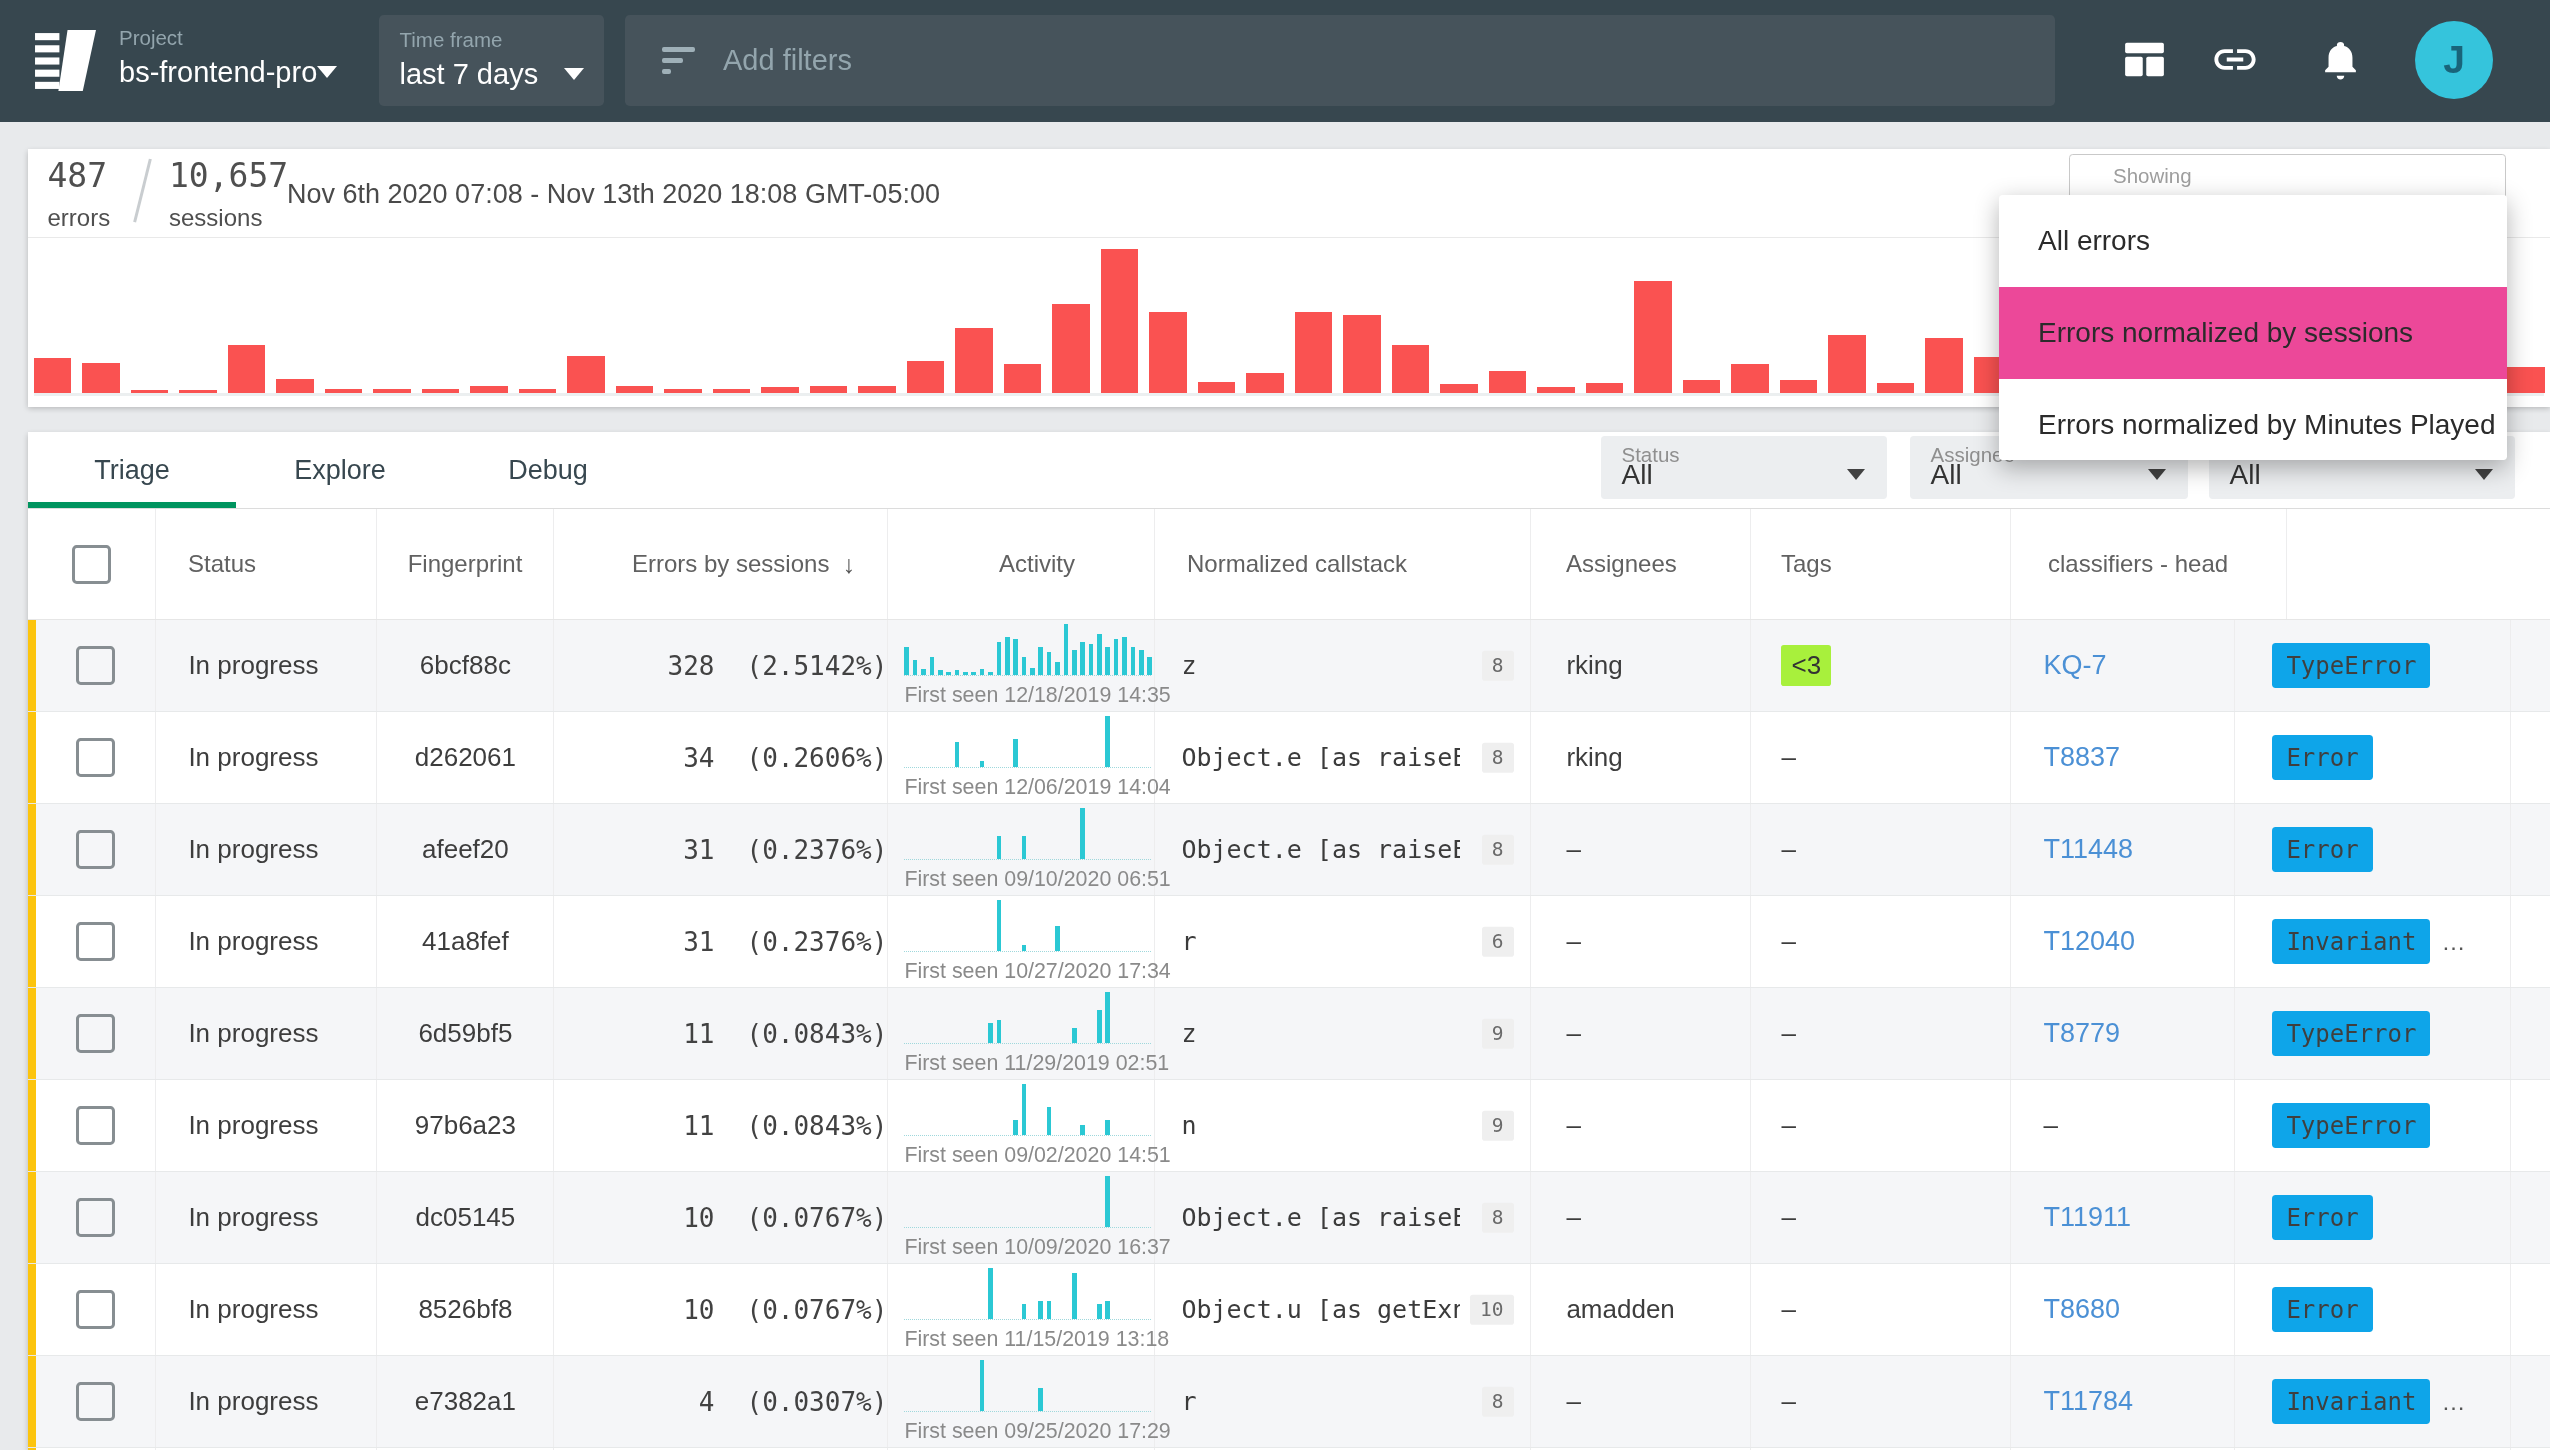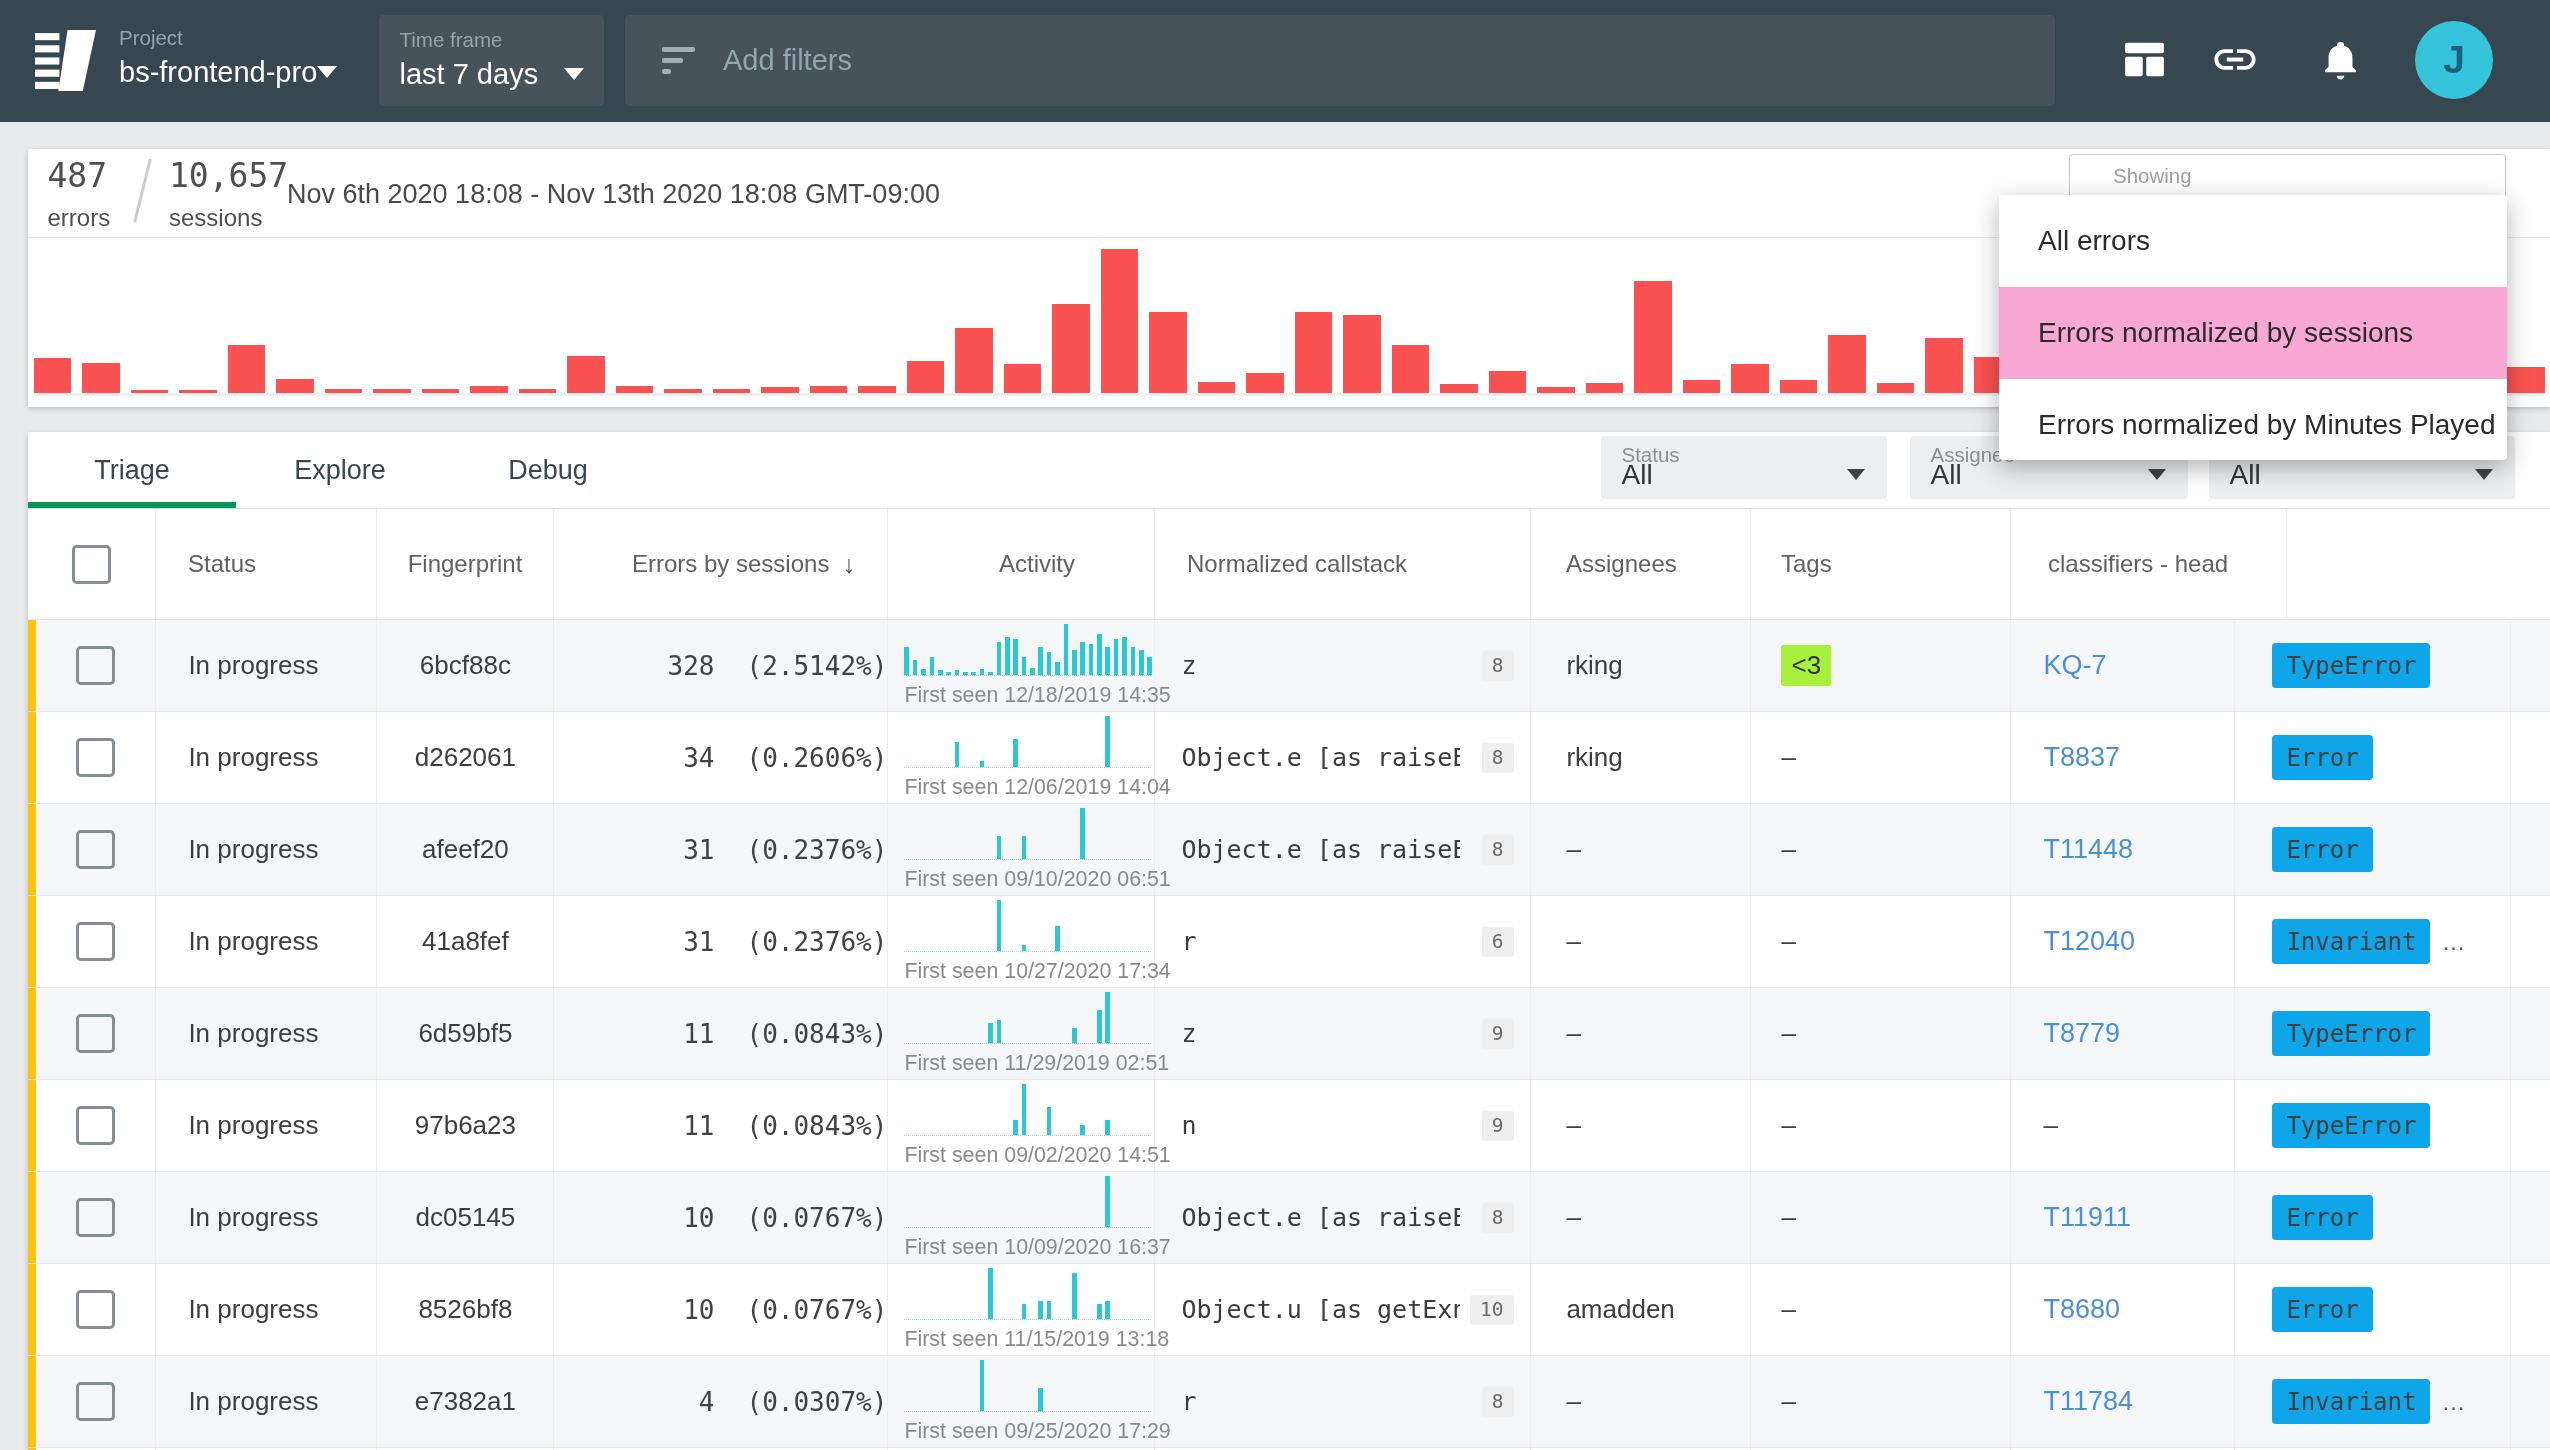--- a/index.html
+++ b/index.html
@@ -36,21 +36,21 @@
   .slash{position:absolute;left:113px;top:9.3px;width:2.8px;height:65px;background:#c9cdd0;transform:rotate(14deg)}
   .daterange{position:absolute;left:259px;top:30px;font-size:27px;color:#4a4a4a}
   .hist{position:absolute;left:5.6px;right:5.6px;top:100px;bottom:11px;display:flex;align-items:flex-end;gap:11px;border-bottom:3.7px solid #eceff0}
   .hbar{flex:1;background:#fa5251}
 
   
   #showing-box{position:absolute;left:2069px;top:154px;width:437px;height:82px;background:#fff;border:0.9px solid #c9c9c9;border-radius:3.7px;z-index:8;box-sizing:border-box}
   #showing-box .sel-label{position:absolute;left:43px;top:9.3px;font-size:20.5px;color:#9e9e9e}
   #showing-menu{position:absolute;left:1999px;top:195px;width:508px;height:265px;background:#fff;border-radius:3.7px;box-shadow:0 7.4px 24px rgba(0,0,0,.3);z-index:10;overflow:hidden}
   .menu-item{height:92px;display:flex;align-items:center;padding-left:39px;font-size:28px;color:#2b2b2b;box-sizing:border-box}
-  .menu-item.highlighted{background:#f9a8d4}
+  .menu-item.highlighted{background:#ec4899}
 
   
   #card2{left:28px;top:432px;width:2522px;height:1018px;overflow:hidden;z-index:1}
   .tabrow{position:relative;height:76px;border-bottom:0.9px solid #dcdcdc;display:flex}
   .tab{width:208px;display:flex;align-items:center;justify-content:center;font-size:27px;color:#37474f;cursor:pointer}
   .tab-underline{position:absolute;left:0;bottom:0;width:208px;height:5.6px;background:#00945f}
   .select-box{position:absolute;top:3.7px;height:63px;background:#eceef0;border-radius:3.7px}
   .select-box .sel-label{position:absolute;left:20.5px;top:7.4px;font-size:20.5px;color:#8f8f8f}
   .select-box .sel-value{position:absolute;left:20.5px;bottom:7.4px;font-size:28px;color:#333}
   .select-box .dcaret{position:absolute;right:22px;bottom:18.6px;width:0;height:0;border-left:9.3px solid transparent;border-right:9.3px solid transparent;border-top:11px solid #424242}
@@ -147,21 +147,21 @@
   <div class="stats-row">
     <div class="stat" id="stat-err">
       <div class="num mono">487</div>
       <div class="lbl">errors</div>
     </div>
     <div class="slash"></div>
     <div class="stat" id="stat-sess">
       <div class="num mono">10,657</div>
       <div class="lbl">sessions</div>
     </div>
-    <div class="daterange">Nov 6th 2020 18:08 - Nov 13th 2020 18:08 GMT-09:00</div>
+    <div class="daterange">Nov 6th 2020 07:08 - Nov 13th 2020 18:08 GMT-05:00</div>
   </div>
   <div class="hist" id="histogram">
       <div class="hbar" style="height: 35px;"></div>
       <div class="hbar" style="height: 30px;"></div>
       <div class="hbar" style="height: 2.9px;"></div>
       <div class="hbar" style="height: 2.9px;"></div>
       <div class="hbar" style="height: 48px;"></div>
       <div class="hbar" style="height: 14.4px;"></div>
       <div class="hbar" style="height: 4.3px;"></div>
       <div class="hbar" style="height: 4.3px;"></div>

